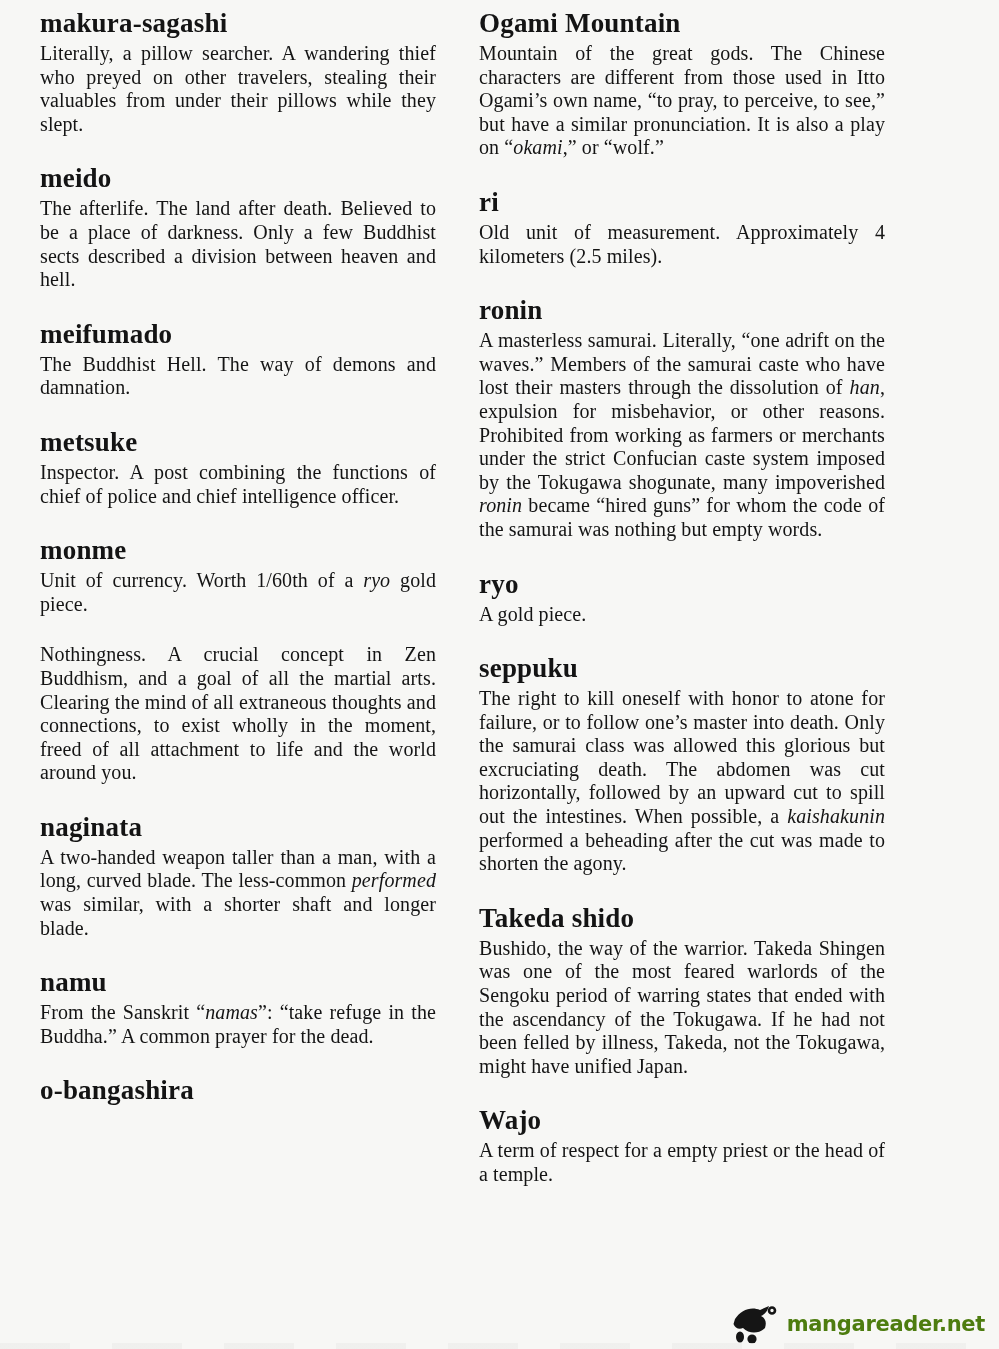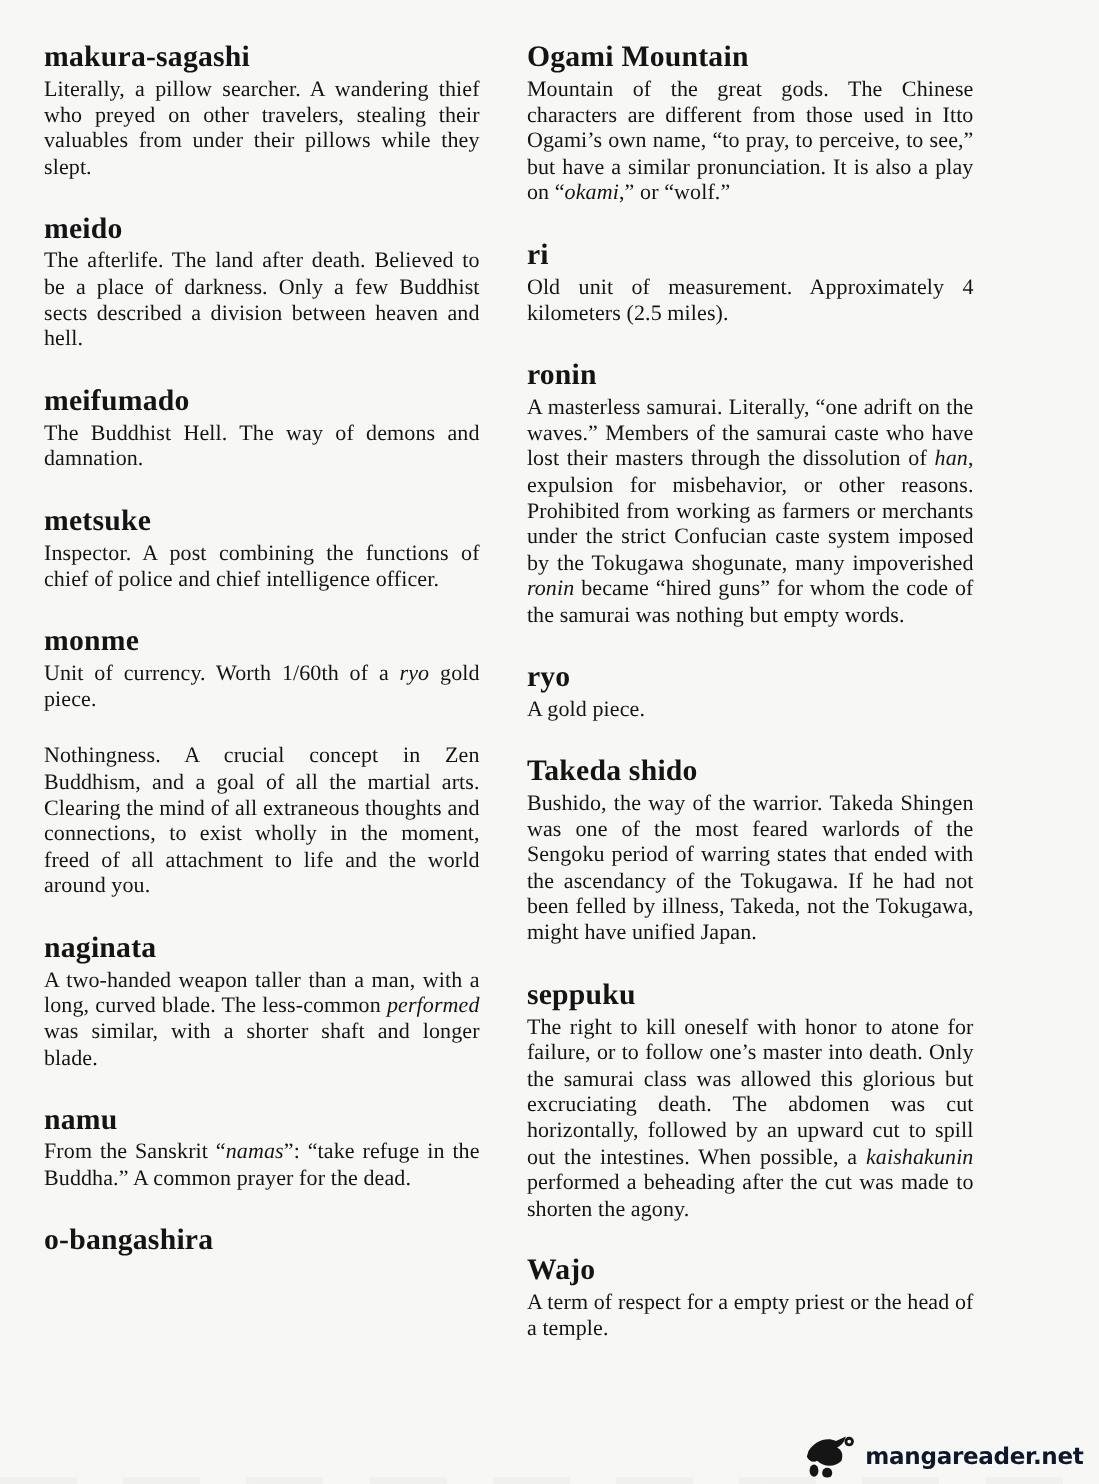--- a/index.html
+++ b/index.html
@@ -15,21 +15,21 @@
   .page {
     position: absolute;
     inset: 0;
   }
   .col {
     position: absolute;
     top: 8px;
   }
   .col-left  { left: 40px;  width: 396px; }
   .col-right { left: 479px; width: 406px; }
-  .entry { margin-bottom: 27px; margin-top: 28px; }
+  .entry { margin-bottom: 27px; }
   .term {
     margin: 0 0 3px 0;
     font-size: 27px;
     line-height: 31px;
     font-weight: 800;
     letter-spacing: 0.2px;
   }
   .definition {
     margin: 0;
     font-size: 20px;
@@ -45,21 +45,21 @@
     bottom: 5px;
     display: flex;
     align-items: center;
     gap: 3px;
   }
   .watermark-logo { display: block; }
   .watermark-text {
     font-family: "DejaVu Sans", sans-serif;
     font-weight: 700;
     font-size: 21px;
-    color: #0f172a;
+    color: #4d7c0f;
     letter-spacing: -0.3px;
   }
   .next-page-edge {
     position: absolute;
     left: 0; right: 0; bottom: 0;
     height: 6px;
     background: repeating-linear-gradient(90deg, #ececea 0 70px, #f7f7f5 70px 112px);
     opacity: 0.65;
   }
 </style>
@@ -127,27 +127,27 @@
     <h3 class="term">ronin</h3>
     <p class="definition">A masterless samurai. Literally, “one adrift on the waves.” Members of the samurai caste who have lost their masters through the dissolution of <i>han</i>, expulsion for misbehavior, or other reasons. Prohibited from working as farmers or merchants under the strict Confucian caste system imposed by the Tokugawa shogunate, many impoverished <i>ronin</i> became “hired guns” for whom the code of the samurai was nothing but empty words.</p>
   </div>
 
   <div class="entry">
     <h3 class="term">ryo</h3>
     <p class="definition">A gold piece.</p>
   </div>
 
   <div class="entry">
-    <h3 class="term">Takeda shido</h3>
-    <p class="definition">Bushido, the way of the warrior. Takeda Shingen was one of the most feared warlords of the Sengoku period of warring states that ended with the ascendancy of the Tokugawa. If he had not been felled by illness, Takeda, not the Tokugawa, might have unified Japan.</p>
+    <h3 class="term">seppuku</h3>
+    <p class="definition">The right to kill oneself with honor to atone for failure, or to follow one’s master into death. Only the samurai class was allowed this glorious but excruciating death. The abdomen was cut horizontally, followed by an upward cut to spill out the intestines. When possible, a <i>kaishakunin</i> performed a beheading after the cut was made to shorten the agony.</p>
   </div>
 
   <div class="entry">
-    <h3 class="term">seppuku</h3>
-    <p class="definition">The right to kill oneself with honor to atone for failure, or to follow one’s master into death. Only the samurai class was allowed this glorious but excruciating death. The abdomen was cut horizontally, followed by an upward cut to spill out the intestines. When possible, a <i>kaishakunin</i> performed a beheading after the cut was made to shorten the agony.</p>
+    <h3 class="term">Takeda shido</h3>
+    <p class="definition">Bushido, the way of the warrior. Takeda Shingen was one of the most feared warlords of the Sengoku period of warring states that ended with the ascendancy of the Tokugawa. If he had not been felled by illness, Takeda, not the Tokugawa, might have unified Japan.</p>
   </div>
 
   <div class="entry">
     <h3 class="term">Wajo</h3>
     <p class="definition">A term of respect for a empty priest or the head of a temple.</p>
   </div>
 </div>
 
   <div class="watermark">
     <svg class="watermark-logo" width="52" height="40" viewBox="0 0 52 40" aria-hidden="true">

